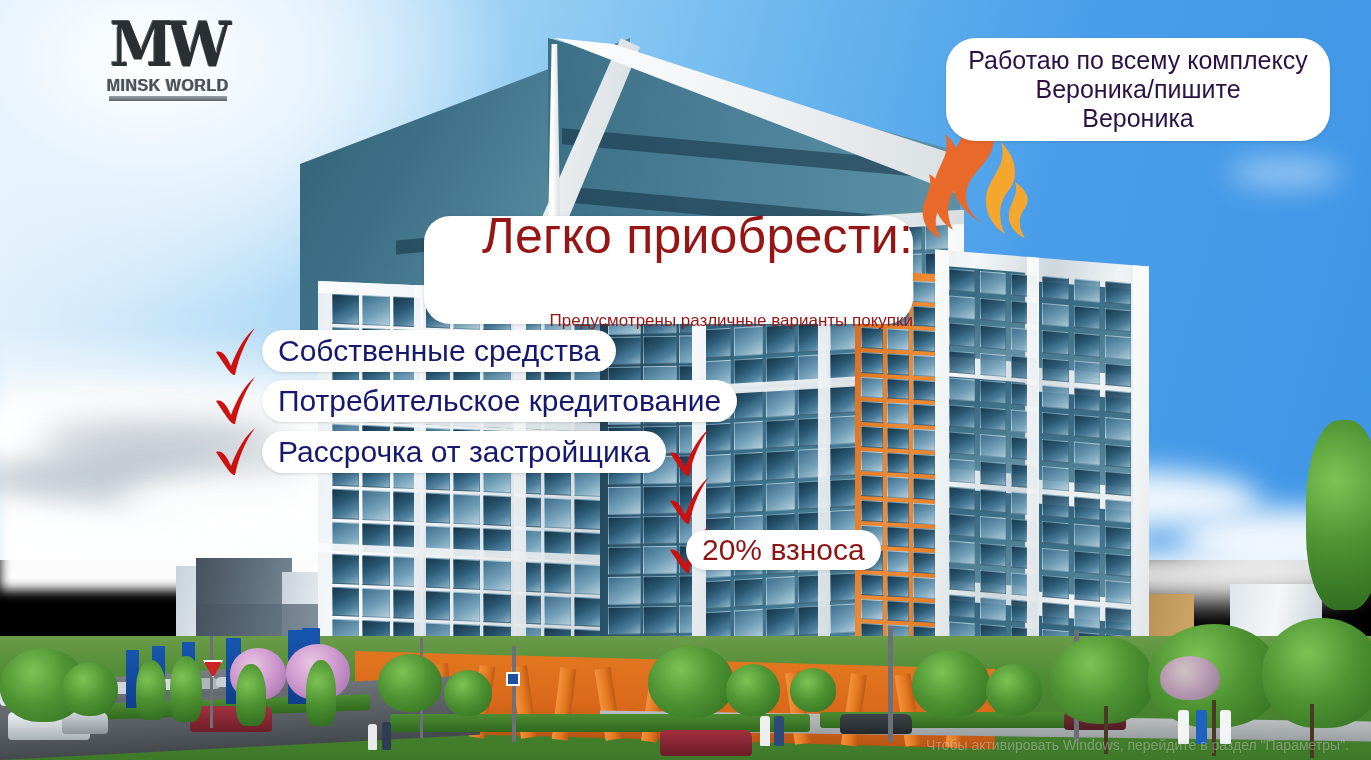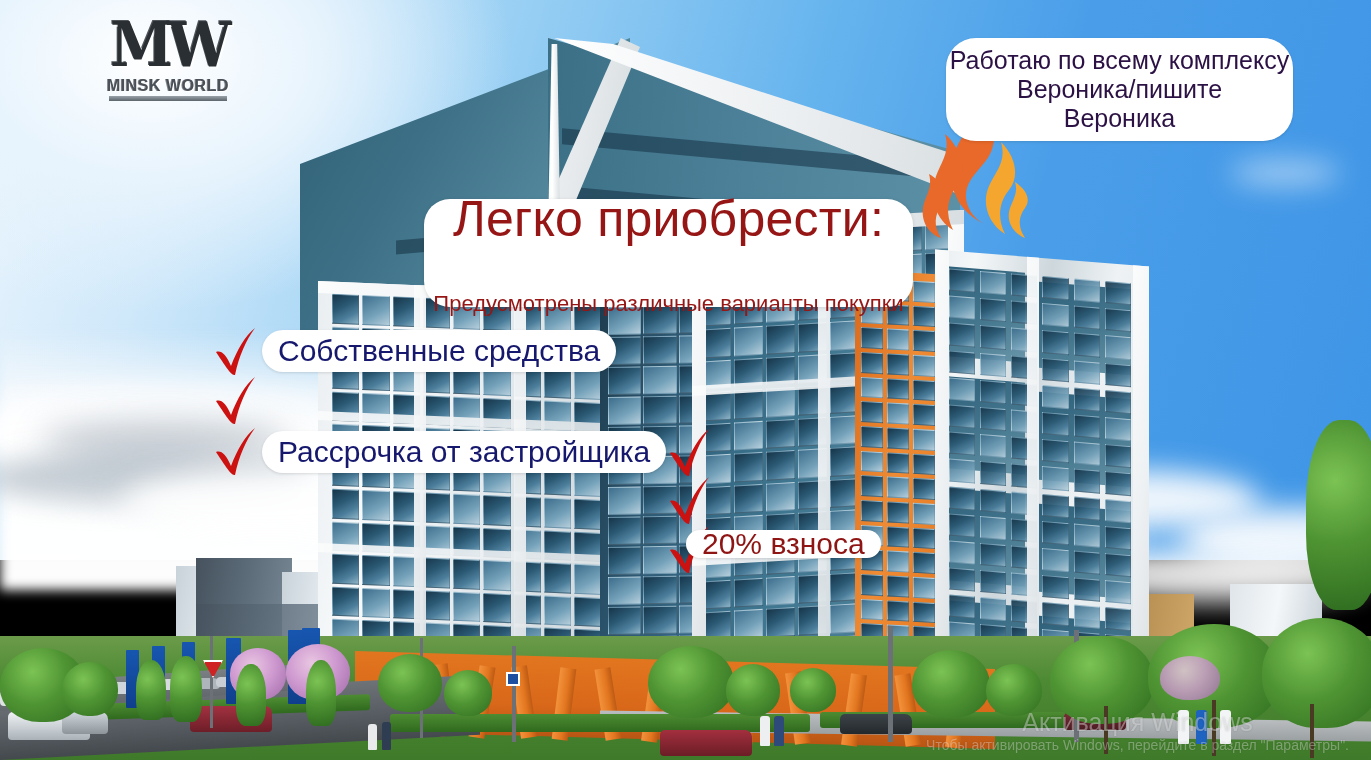--- a/index.html
+++ b/index.html
@@ -192,44 +192,44 @@
     color:#4a5057;
     text-shadow: 1px 1px 0 #fff, -1px 0 0 rgba(50,55,60,.6);
   }
   .logo .mwbar {
     margin:1px auto 0; width:118px; height:5px;
     background:linear-gradient(180deg,#9aa2a9,#5d656c);
   }
 
   
   .bubble-top {
-    position:absolute; left:946px; top:38px; width:347px; height:103px;
+    position:absolute; left:946px; top:38px; width:384px; height:103px;
     background:#fff; border-radius:30px;
     display:flex; flex-direction:column; align-items:center; justify-content:center;
     box-shadow:0 1px 3px rgba(0,0,0,.12);
   }
   .bubble-top .line {
     font-size:25px; line-height:29px; color:#2b1144; white-space:nowrap;
   }
 
   .flame {
     position:absolute; left:915px; top:78px; width:118px; height:162px;
   }
 
   .card-title {
-    position:absolute; left:424px; top:199px; width:489px; height:108px;
+    position:absolute; left:424px; top:216px; width:489px; height:108px;
     background:#fff; border-radius:26px;
     box-shadow:0 1px 4px rgba(0,0,0,.12);
-    display:flex; flex-direction:column; align-items:center; justify-content:center;gap:44px;
+    display:flex; flex-direction:column; align-items:flex-end; justify-content:center;gap:44px;
   }
   .card-title .h1 {
     font-size:50px; line-height:54px; color:#961515; letter-spacing:.2px;
   }
   .card-title .h2 {
-    margin-top:3px; font-size:22px; line-height:22px; color:#961515;
+    margin-top:3px; font-size:17px; line-height:22px; color:#961515;
   }
 
   .pill {
     position:absolute; background:#fff; border-radius:22px;
     display:flex; align-items:center;
     box-shadow:0 1px 3px rgba(0,0,0,.13);
     padding:0 16px 0 16px;
     white-space:nowrap;
   }
   .pill .txt { font-size:30px; line-height:34px; }
@@ -918,20 +918,23 @@
   </div>
   <div class="pill navy" style="left:262px; top:330px; height:42px;">
     <span class="txt">Собственные средства</span>
   </div>
 
   <div class="check" style="left:212px; top:375px;">
     <svg viewBox="0 0 46 52" width="46" height="52" aria-hidden="true">
       <path d="M4 26 C9 24 14 28 19 40 C25 24 33 10 43 2 C34 14 27 30 23 49 C19 49 16 44 4 26 Z" fill="#cc1111"></path>
     </svg>
   </div>
+  <div class="pill navy" style="left:262px; top:380px; height:42px;">
+    <span class="txt">Потребительское кредитование</span>
+  </div>
 
   <div class="check" style="left:212px; top:426px;">
     <svg viewBox="0 0 46 52" width="46" height="52" aria-hidden="true">
       <path d="M4 26 C9 24 14 28 19 40 C25 24 33 10 43 2 C34 14 27 30 23 49 C19 49 16 44 4 26 Z" fill="#cc1111"></path>
     </svg>
   </div>
   <div class="pill navy" style="left:262px; top:431px; height:42px;">
     <span class="txt">Рассрочка от застройщика</span>
   </div>
 
@@ -945,22 +948,21 @@
     <svg viewBox="0 0 46 52" width="46" height="52" aria-hidden="true">
       <path d="M4 26 C9 24 14 28 19 40 C25 24 33 10 43 2 C34 14 27 30 23 49 C19 49 16 44 4 26 Z" fill="#cc1111"></path>
     </svg>
   </div>
 
   <div class="check" style="left:666px; top:524px;">
     <svg viewBox="0 0 46 52" width="46" height="52" aria-hidden="true">
       <path d="M4 26 C9 24 14 28 19 40 C25 24 33 10 43 2 C34 14 27 30 23 49 C19 49 16 44 4 26 Z" fill="#cc1111"></path>
     </svg>
   </div>
-  <div class="pill red" style="left:686px; top:530px; height:28px;">
+  <div class="pill red" style="left:686px; top:530px; height:40px;">
     <span class="txt">20% взноса</span>
   </div>
 
   <div class="watermark">
-    <div class="wm1">Активация Windows</div>
     <div class="wm2">Чтобы активировать Windows, перейдите в раздел "Параметры".</div>
   </div>
 
 </div>
 
 </body></html>

